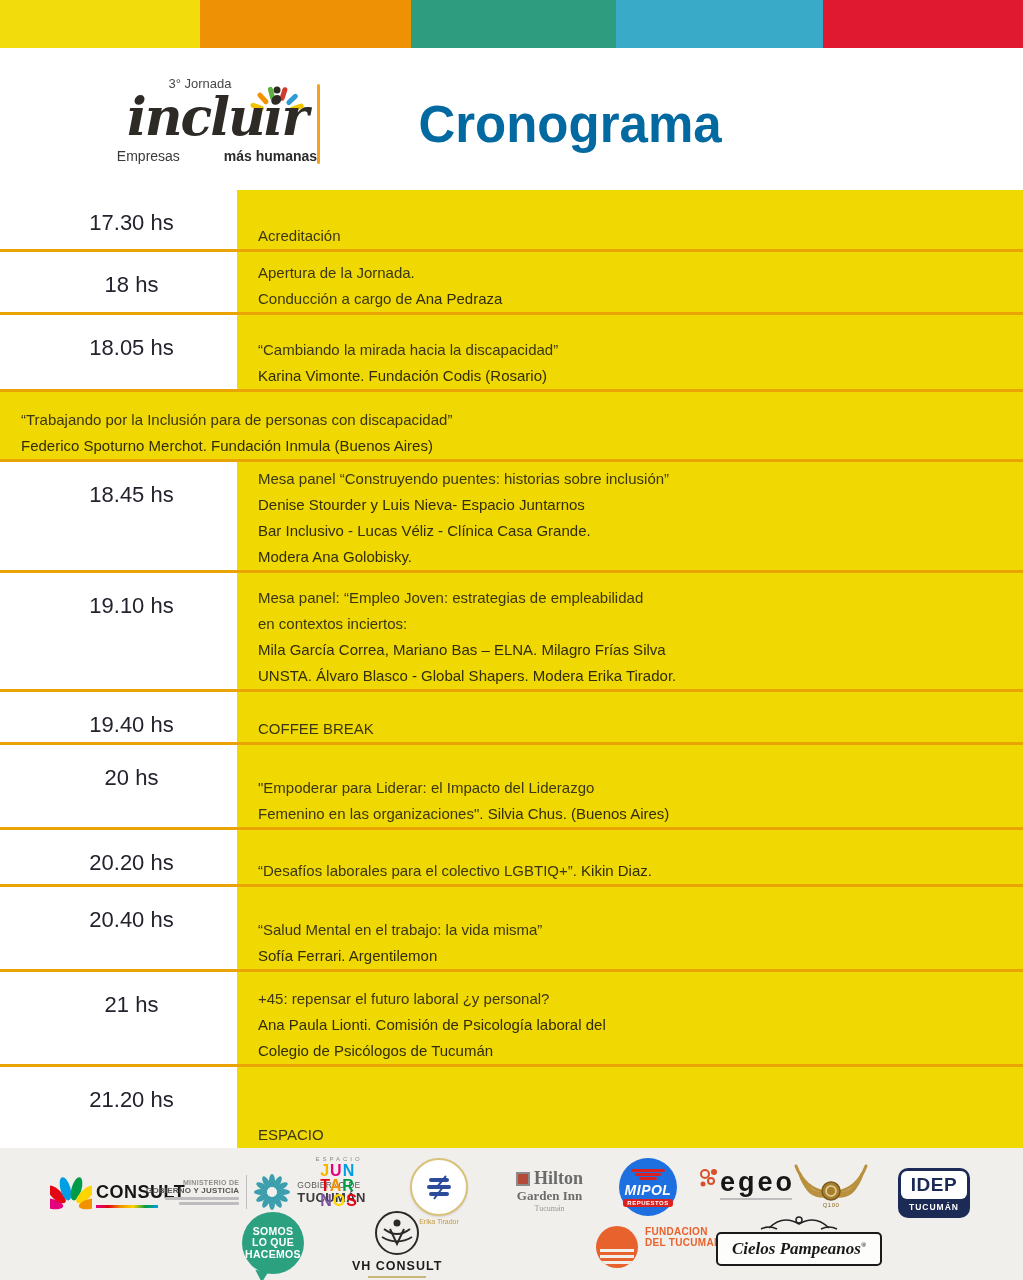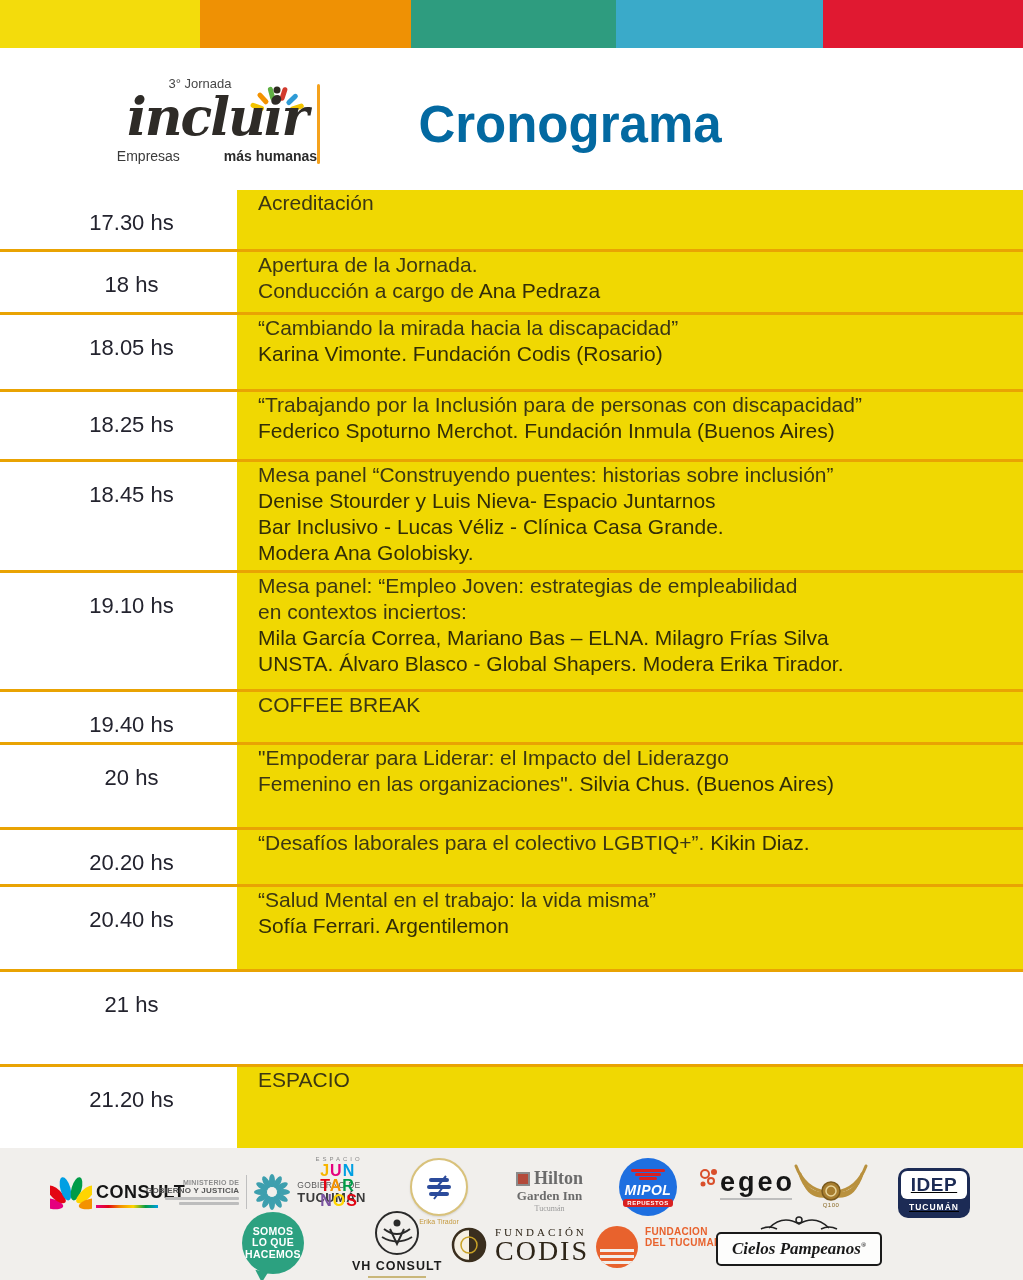--- a/index.html
+++ b/index.html
@@ -26,22 +26,22 @@
          text-align:center;font-size:51px;font-weight:bold;color:#0369a1;}
 
   
   .schedule{position:absolute;left:0;top:190px;width:1023px;}
   .srow{display:flex;box-sizing:border-box;border-bottom:3px solid #E9A303;}
   .srow:last-child{border-bottom:none;}
   .stime{width:237px;box-sizing:border-box;background:#ffffff;display:flex;
          justify-content:center;align-items:flex-start;padding-top:20px;padding-left:26px;
          font-size:22px;color:#23232E;}
   .scontent{flex:1;background:#F0D802;padding-left:21px;display:flex;
-            flex-direction:column;justify-content:flex-start;
-            font-size:21px;line-height:26px;color:#3C3713;}
+            flex-direction:column;justify-content:flex-end;
+            font-size:15px;line-height:26px;color:#3C3713;}
   .sline{white-space:nowrap;}
   .sline .b{font-weight:normal;color:#322D08;}
 
   
   .footer-bg{position:absolute;left:0;top:1148px;width:1023px;height:132px;background:#F1EFEC;}
   .lg{position:absolute;display:flex;flex-direction:column;align-items:center;}
 
   
   .lg-inmula{flex-direction:row;align-items:center;gap:4px;}
   .inmula-name{font-size:18px;font-weight:bold;color:#151515;letter-spacing:.5px;}
@@ -185,21 +185,20 @@
         </div>
       </div>
       <div class="srow" style="height: 77px;">
         <div class="stime">18.05 hs</div>
         <div class="scontent">
           <div class="sline"><span>“Cambiando la mirada hacia la discapacidad”</span></div>
           <div class="sline"><span class="b">Karina Vimonte. Fundación Codis (Rosario)</span></div>
         </div>
       </div>
       <div class="srow" style="height: 70px;">
-        <div class="stime">18.25 hs</div>
         <div class="scontent">
           <div class="sline"><span>“Trabajando por la Inclusión para de personas con discapacidad”</span></div>
           <div class="sline"><span class="b">Federico Spoturno Merchot. Fundación Inmula (Buenos Aires)</span></div>
         </div>
       </div>
       <div class="srow" style="height: 111px;">
         <div class="stime">18.45 hs</div>
         <div class="scontent">
           <div class="sline"><span>Mesa panel “Construyendo puentes: historias sobre inclusión”</span></div>
           <div class="sline"><span class="b">Denise Stourder y Luis Nieva- Espacio Juntarnos</span></div>
@@ -237,20 +236,25 @@
       </div>
       <div class="srow" style="height: 85px;">
         <div class="stime">20.40 hs</div>
         <div class="scontent">
           <div class="sline"><span>“Salud Mental en el trabajo: la vida misma”</span></div>
           <div class="sline"><span class="b">Sofía Ferrari. Argentilemon</span></div>
         </div>
       </div>
       <div class="srow" style="height: 95px;">
         <div class="stime">21 hs</div>
+        <div class="scontent">
+          <div class="sline"><span>+45: repensar el futuro laboral ¿y personal?</span></div>
+          <div class="sline"><span class="b">Ana Paula Lionti. Comisión de Psicología laboral del</span></div>
+          <div class="sline"><span class="b">Colegio de Psicólogos de Tucumán</span></div>
+        </div>
       </div>
       <div class="srow" style="height: 81px;">
         <div class="stime">21.20 hs</div>
         <div class="scontent">
           <div class="sline"><span>ESPACIO</span></div>
         </div>
       </div>
     </div>
 
   <div class="footer-bg"></div>
@@ -369,21 +373,21 @@
         <path d="M48 32 C62 30 72 22 78 6"></path>
         <path d="M48 34 C60 34 70 28 74 14"></path>
         <path d="M48 36 C58 37 66 33 70 22"></path>
       </g>
       <circle cx="43" cy="31" r="9" fill="#A87E2F" stroke="#7A5A1E" stroke-width="1.5"></circle>
       <circle cx="43" cy="31" r="5" fill="none" stroke="#E8D49A" stroke-width="1.5"></circle>
     </svg>
     <div class="q100-label">Q100</div>
   </div>
 
-  <div class="lg" style="left:898px;top:1168px;text-decoration:underline;">
+  <div class="lg" style="left:898px;top:1168px;">
     <div class="idep-box">
       <div class="idep-top">IDEP</div>
       <div class="idep-bottom">TUCUMÁN</div>
     </div>
   </div>
 
   <div class="lg" style="left:242px;top:1212px;">
     <div class="somos-bubble">
       <div>SOMOS</div>
       <div>LO QUE</div>
@@ -399,31 +403,20 @@
       <g stroke="#2A2A2A" stroke-width="2" fill="none">
         <path d="M10 19 Q23 29 36 19"></path>
         <path d="M8 27 Q23 36 38 27"></path>
         <path d="M16 19 L23 34 L30 19"></path>
       </g>
     </svg>
     <div class="vh-name">VH CONSULT</div>
     <div class="vh-sub-bar"></div>
   </div>
 
-  <div class="lg lg-codis" style="left:450px;top:1226px;">
-    <svg width="38" height="38" viewBox="0 0 38 38">
-      <circle cx="19" cy="19" r="16" fill="#F5EFE2" stroke="#3A2E1E" stroke-width="2.5"></circle>
-      <path d="M19 3 A16 16 0 0 1 19 35 Z" fill="#3A2E1E"></path>
-      <circle cx="19" cy="19" r="8" fill="none" stroke="#C9A227" stroke-width="1.5"></circle>
-    </svg>
-    <div>
-      <div class="codis-l1">FUNDACIÓN</div>
-      <div class="codis-l2">CODIS</div>
-    </div>
-  </div>
 
   <div class="lg lg-ftuc" style="left:596px;top:1226px;">
     <div class="ftuc-sun">
         <i></i>
         <i></i>
         <i></i>
       </div>
     <div class="ftuc-text">
       <div>FUNDACION</div>
       <div>DEL TUCUMAN</div>

